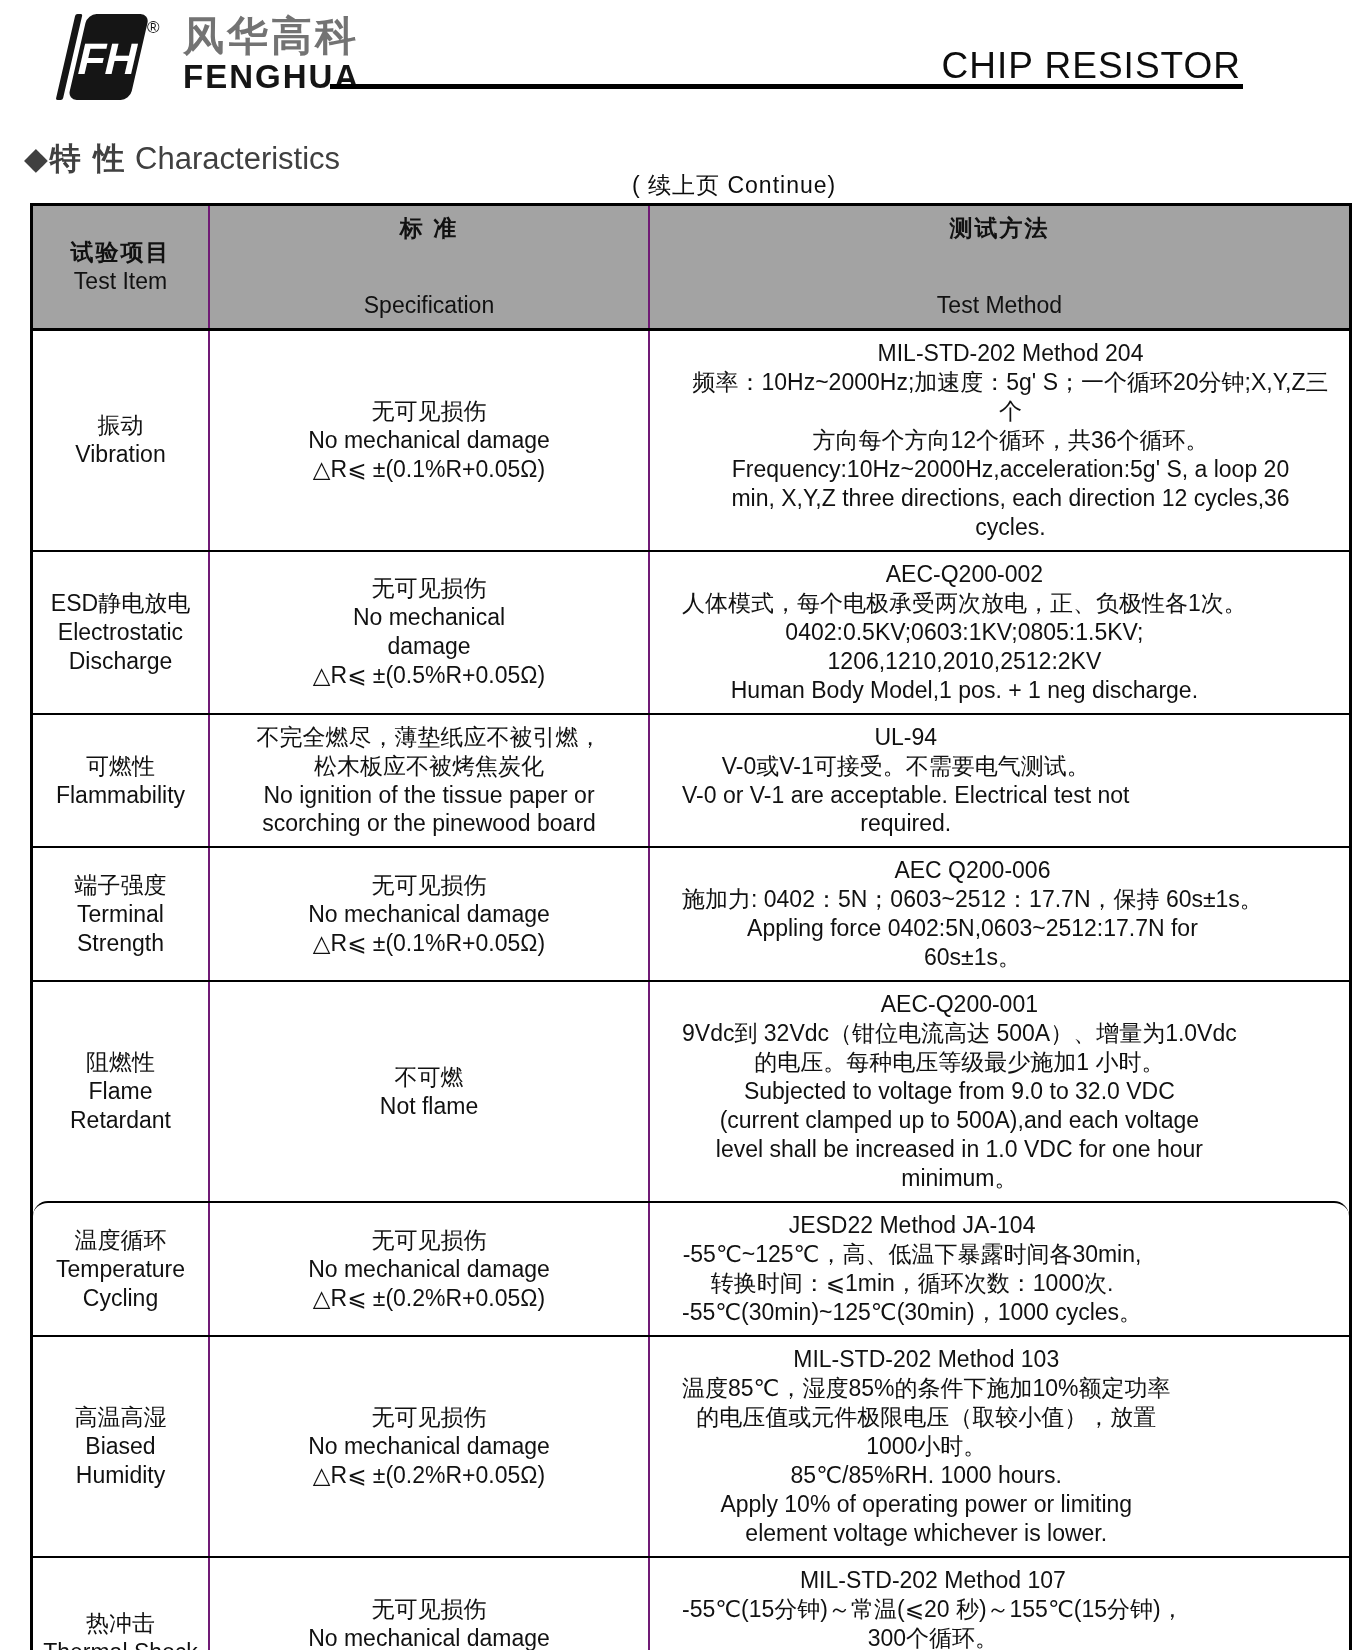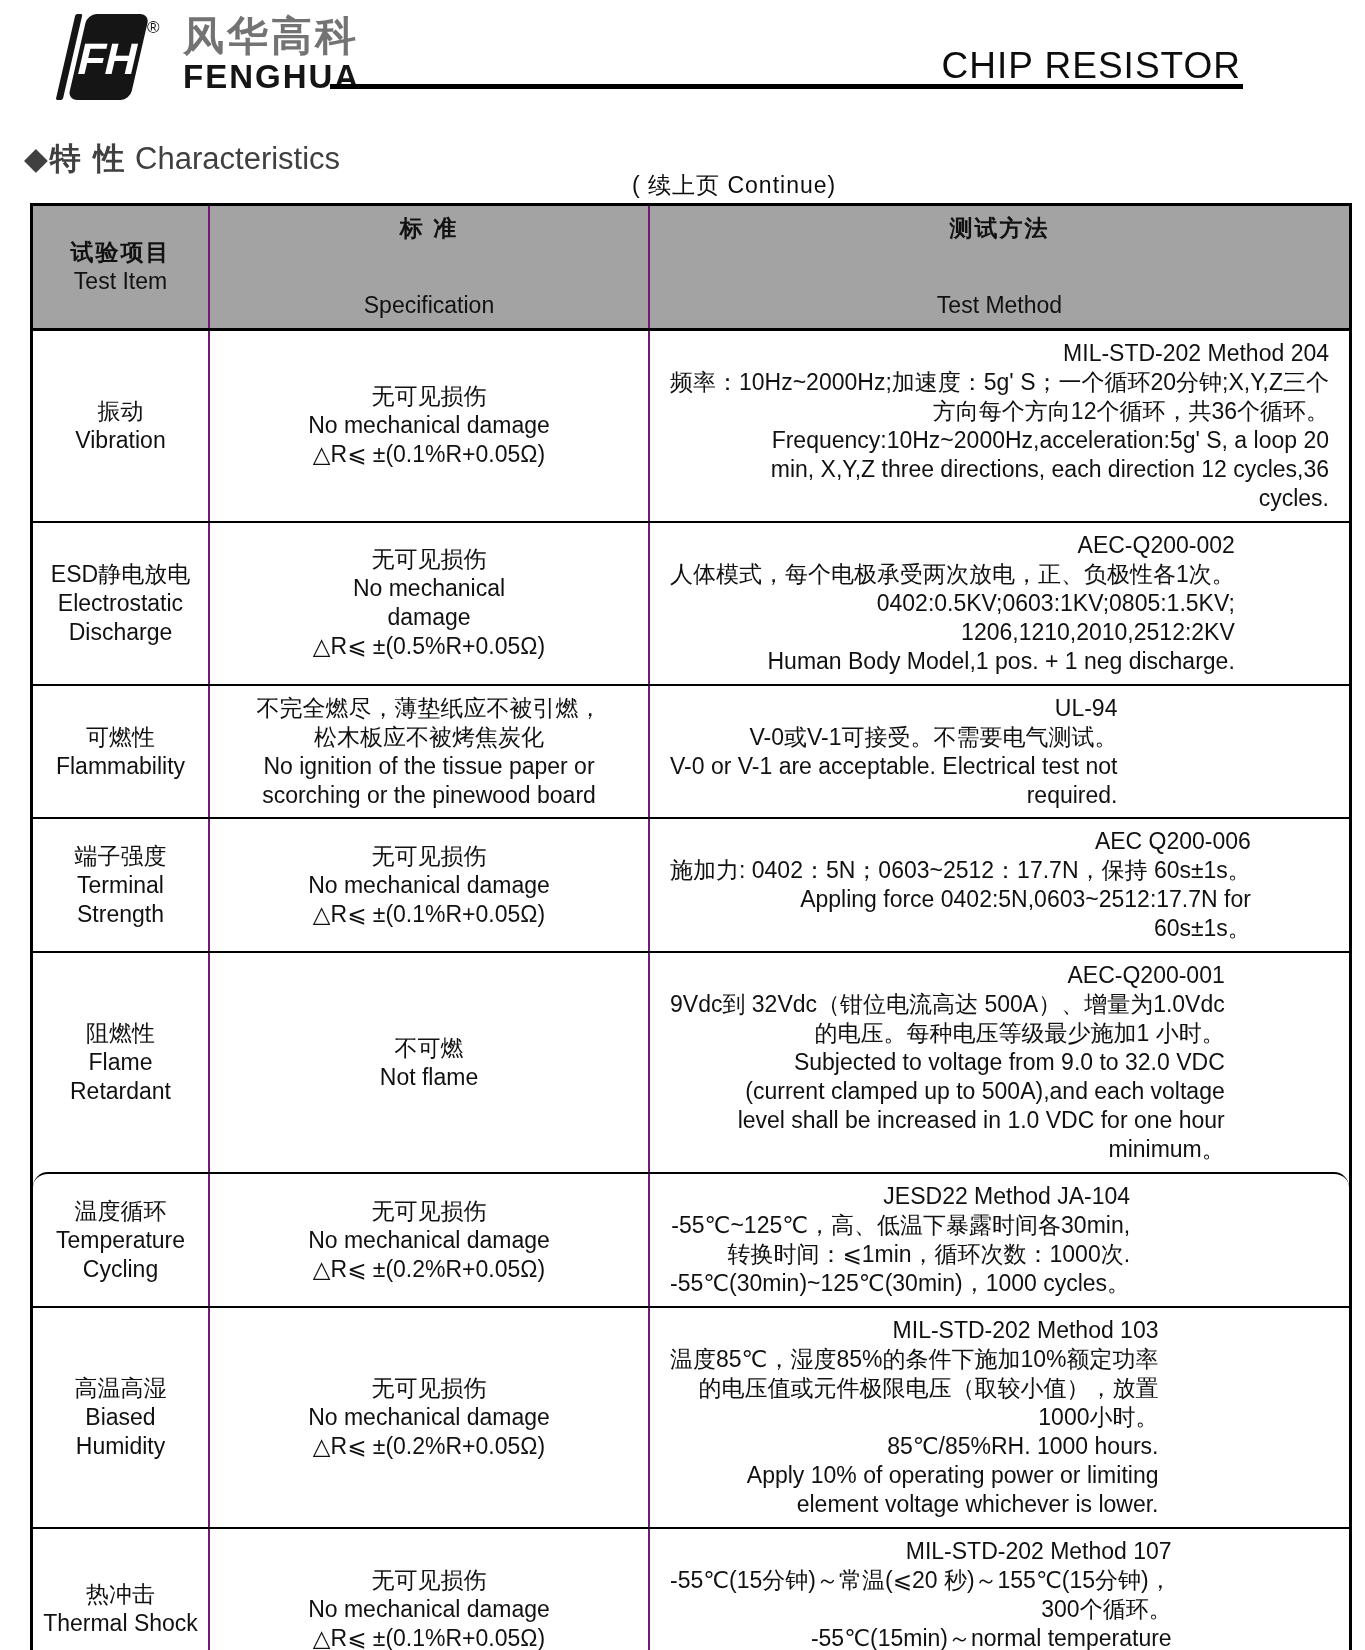--- a/index.html
+++ b/index.html
@@ -41,21 +41,21 @@
   .t-row + .t-row { border-top:2px solid #000; }
   .t-head { background:#a3a3a3; border-bottom:1px solid #000; }
   .cell {
     display:flex; flex-direction:column; justify-content:center;
     padding:8px 6px;
     font-size:23px; line-height:1.26;
     white-space:pre-line;
   }
   .cell + .cell { border-left:2px solid #701a75;gap:48px; }
   .cell.item, .cell.spec { align-items:center; text-align:center; }
-  .cell.method { align-items:flex-start; text-align:right; padding-left:20px; padding-right:10px; }
+  .cell.method { align-items:flex-start; text-align:center; padding-left:32px; padding-right:10px; }
   .head { align-items:center; text-align:center; }
   .head .h-cn { font-weight:bold; letter-spacing:2px; }
   .rh-head { min-height:115px; }
   .rh-0 { min-height:173px; }
   .rh-1 { min-height:145px; }
   .rh-2 { min-height:125px; }
   .rh-3 { min-height:114px; }
   .rh-4 { min-height:181px; }
   .rh-5 { min-height:127px;border-radius:15px; }
   .rh-6 { min-height:180px; }

